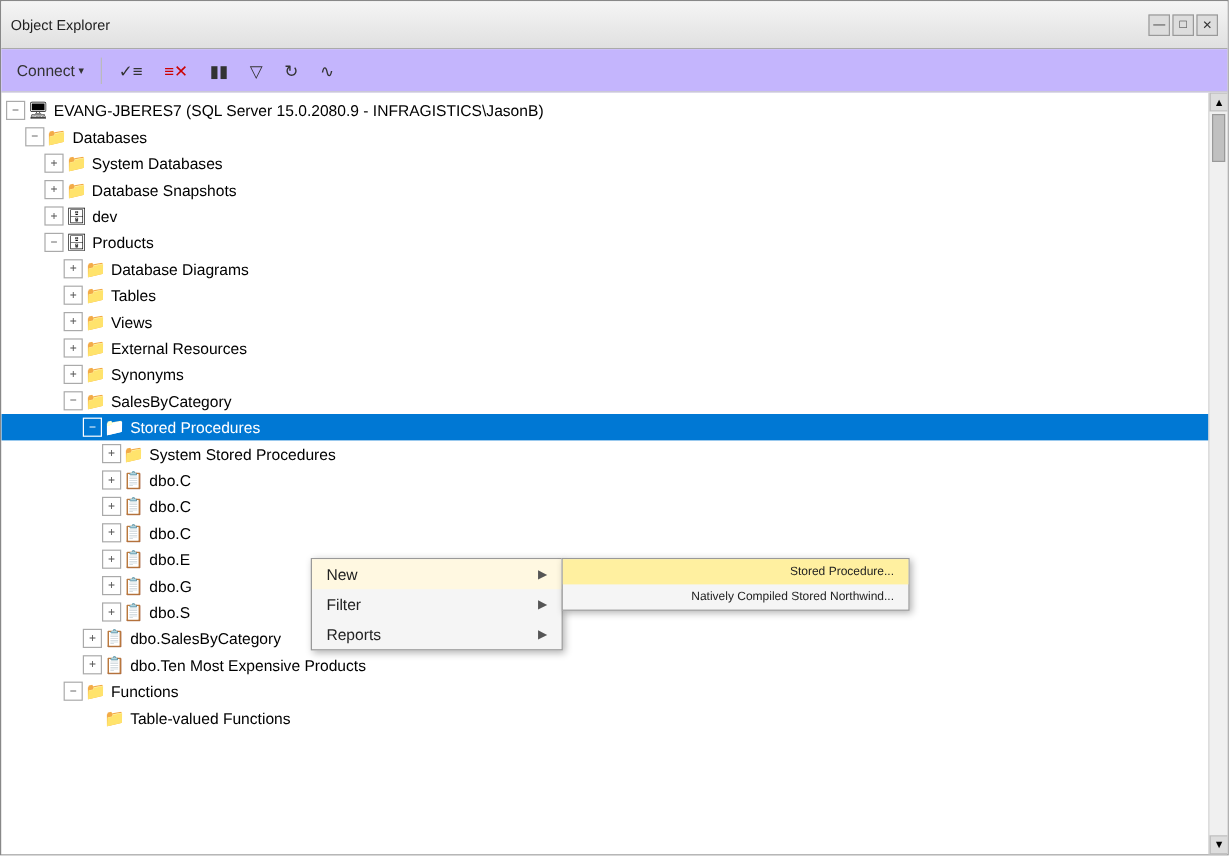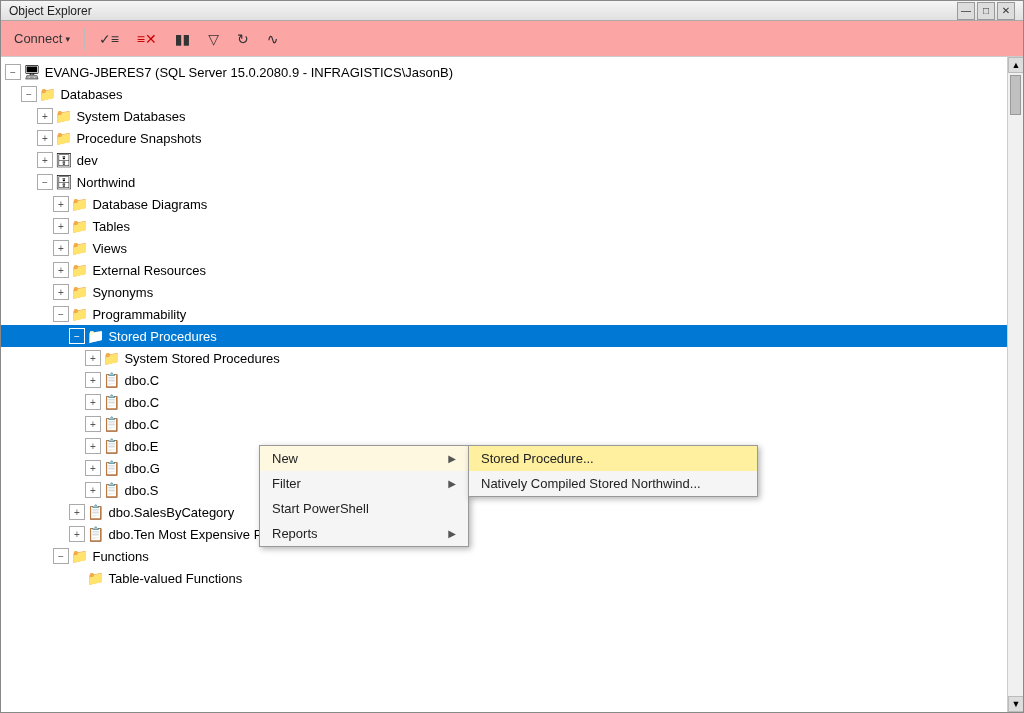--- a/index.html
+++ b/index.html
@@ -22,21 +22,21 @@
       overflow: hidden;
     }
 
     .title-bar {
       background: linear-gradient(to bottom, #f5f5f5, #e0e0e0);
       border-bottom: 1px solid #aaa;
       padding: 4px 8px;
       display: flex;
       align-items: center;
       justify-content: space-between;
-      height: 20px;
+      height: 40px;
     }
 
     .title-bar-text {
       font-size: 12px;
       font-weight: normal;
       color: #222;
     }
 
     .title-bar-buttons {
       display: flex;
@@ -50,21 +50,21 @@
       border: 1px solid #999;
       display: flex;
       align-items: center;
       justify-content: center;
       cursor: pointer;
       font-size: 10px;
       color: #333;
     }
 
     .toolbar {
-      background: #fca5a5;
+      background: #c4b5fd;
       border-bottom: 1px solid #ccc;
       padding: 4px 6px;
       display: flex;
       align-items: center;
       gap: 4px;
       height: 36px;
     }
 
     .toolbar-btn {
       display: flex;
@@ -229,22 +229,23 @@
       z-index: 101;
       top: 388px;
       left: 467px;
     }
 
     .submenu-item {
       display: flex;
       align-items: center;
       padding: 5px 12px;
       cursor: pointer;
-      font-size: 13px;
+      font-size: 10px;
       color: #222;
+      justify-content: flex-end;
     }
 
     .submenu-item:hover, .submenu-item.highlighted {
       background: #fff8e1;
     }
 
     .submenu-item.highlighted {
       background: #fff0a0;
     }
   </style>
@@ -305,33 +306,33 @@
 
       <div class="tree-node indent-2">
         <div class="expand-btn">+</div>
         <span class="node-icon">📁</span>
         <span class="node-label">System Databases</span>
       </div>
 
       <div class="tree-node indent-2">
         <div class="expand-btn">+</div>
         <span class="node-icon">📁</span>
-        <span class="node-label">Procedure Snapshots</span>
+        <span class="node-label">Database Snapshots</span>
       </div>
 
       <div class="tree-node indent-2">
         <div class="expand-btn">+</div>
         <span class="node-icon">🗄</span>
         <span class="node-label">dev</span>
       </div>
 
       <div class="tree-node indent-2">
         <div class="expand-btn">−</div>
         <span class="node-icon">🗄</span>
-        <span class="node-label">Northwind</span>
+        <span class="node-label">Products</span>
       </div>
 
       <div class="tree-node indent-3">
         <div class="expand-btn">+</div>
         <span class="node-icon">📁</span>
         <span class="node-label">Database Diagrams</span>
       </div>
 
       <div class="tree-node indent-3">
         <div class="expand-btn">+</div>
@@ -353,21 +354,21 @@
 
       <div class="tree-node indent-3">
         <div class="expand-btn">+</div>
         <span class="node-icon">📁</span>
         <span class="node-label">Synonyms</span>
       </div>
 
       <div class="tree-node indent-3">
         <div class="expand-btn">−</div>
         <span class="node-icon">📁</span>
-        <span class="node-label">Programmability</span>
+        <span class="node-label">SalesByCategory</span>
       </div>
 
       <div class="tree-node indent-4 selected">
         <div class="expand-btn" style="background:#0078d4;border-color:#fff;color:#fff;">−</div>
         <span class="node-icon">📁</span>
         <span class="node-label">Stored Procedures</span>
       </div>
 
       <div class="tree-node indent-5">
         <div class="expand-btn">+</div>
@@ -438,23 +439,20 @@
       <div class="context-menu">
         <div class="menu-item highlighted">
           <span>New</span>
           <span class="menu-arrow">▶</span>
         </div>
         <div class="menu-item">
           <span>Filter</span>
           <span class="menu-arrow">▶</span>
         </div>
         <div class="menu-item">
-          <span>Start PowerShell</span>
-        </div>
-        <div class="menu-item">
           <span>Reports</span>
           <span class="menu-arrow">▶</span>
         </div>
       </div>
 
       <div class="submenu">
         <div class="submenu-item highlighted">
           <span>Stored Procedure...</span>
         </div>
         <div class="submenu-item">

